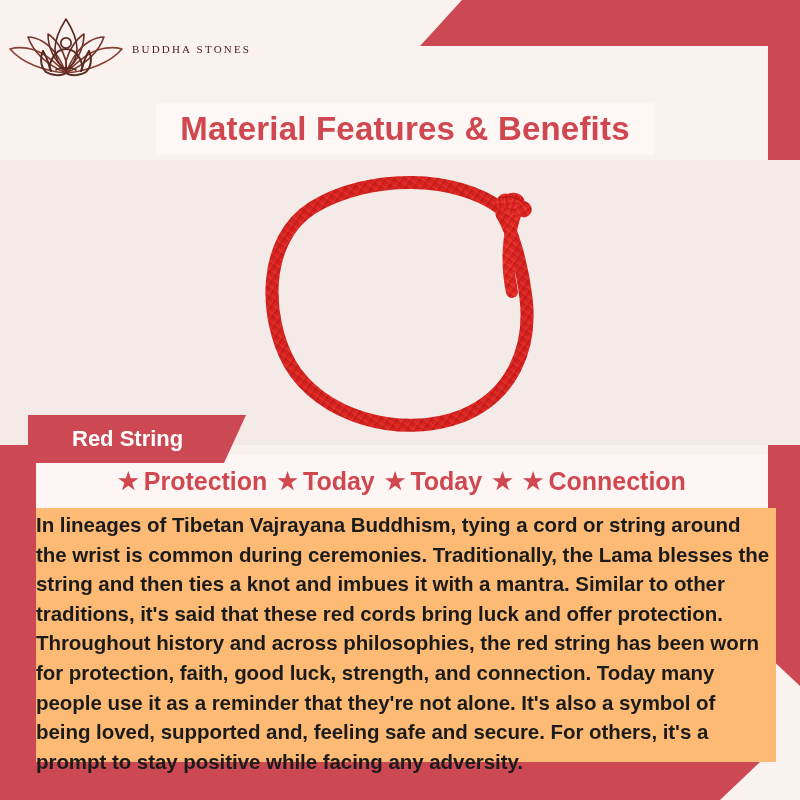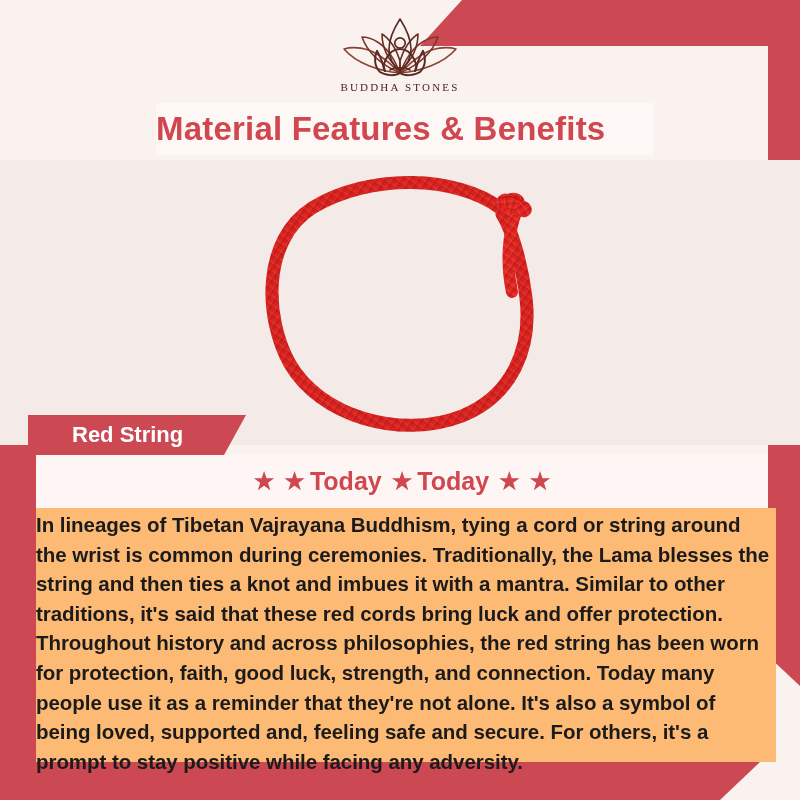--- a/index.html
+++ b/index.html
@@ -34,56 +34,56 @@
   }
   .deco-bottom-bar{
     position:absolute; left:0; bottom:0; width:800px; height:38px;
     background:var(--red);
     clip-path:polygon(0 0, 760px 0, 720px 100%, 0 100%);
   }
 
   
   .logo-wrap{
     position:absolute; top:16px; left:0; width:800px;
-    display:flex; flex-direction:column; align-items:center;
+    display:flex; flex-direction:row; align-items:center;
     z-index:4;
   }
   .logo-mark{ width:132px; height:62px; display:block; }
   .logo-word{
     margin-top:3px;
     font-family:"Liberation Serif", serif;
     font-size:11px; letter-spacing:2.2px; color:#4a2320; font-weight:400;
   }
 
   
   .title-band{
     position:absolute; top:103px; left:156px; width:498px; height:52px;
     background:#fdf8f6;
-    display:flex; align-items:center; justify-content:flex-start;
+    display:flex; align-items:center; justify-content:center;
     z-index:3;
   }
   .title-text{
     font-size:33px; font-weight:bold; color:#d0474f;
     letter-spacing:.2px; white-space:nowrap;
   }
 
   
   .hero{
     position:absolute; top:160px; left:0; width:800px; height:285px;
     background:#f4eae7;
     z-index:1;
   }
   .product{
     position:absolute; top:168px; left:250px; width:330px; height:272px;
     z-index:2;
   }
 
   
   .label-band{
-    position:absolute; top:415px; left:28px; height:40px; min-width:218px;
+    position:absolute; top:415px; left:28px; height:48px; min-width:218px;
     background:var(--red);
     clip-path:polygon(0 0, 100% 0, calc(100% - 22px) 100%, 0 100%);
     display:flex; align-items:center;
     padding:0 44px 0 44px;
     box-sizing:border-box;
     z-index:5;
   }
   .label-text{
     color:#ffffff; font-size:22px; font-weight:bold; white-space:nowrap;
   }
@@ -193,34 +193,36 @@
     <path d="M252 30 C258 27, 268 29, 274 36" fill="none" stroke="#a8110f" stroke-width="1.4" opacity=".6"></path>
   </svg>
 
   <div class="label-band">
     <span class="label-text">Red String</span>
   </div>
 
   <div class="benefits-band">
     <span class="benefit">
       <span class="star">★</span>
+      <span>Protection</span>
     </span>
     <span class="benefit">
       <span class="star">★</span>
       <span>Today</span>
     </span>
     <span class="benefit">
       <span class="star">★</span>
       <span>Today</span>
     </span>
     <span class="benefit">
       <span class="star">★</span>
     </span>
     <span class="benefit">
       <span class="star">★</span>
+      <span>Connection</span>
     </span>
   </div>
 
   <div class="body-card">
     <p class="body-text">In lineages of Tibetan Vajrayana Buddhism, tying a cord or string around the wrist is common during ceremonies. Traditionally, the Lama blesses the string and then ties a knot and imbues it with a mantra. Similar to other traditions, it's said that these red cords bring luck and offer protection. Throughout history and across philosophies, the red string has been worn for protection, faith, good luck, strength, and connection. Today many people use it as a reminder that they're not alone. It's also a symbol of being loved, supported and, feeling safe and secure. For others, it's a prompt to stay positive while facing any adversity.</p>
   </div>
 
 </div>
 
 </body></html>

